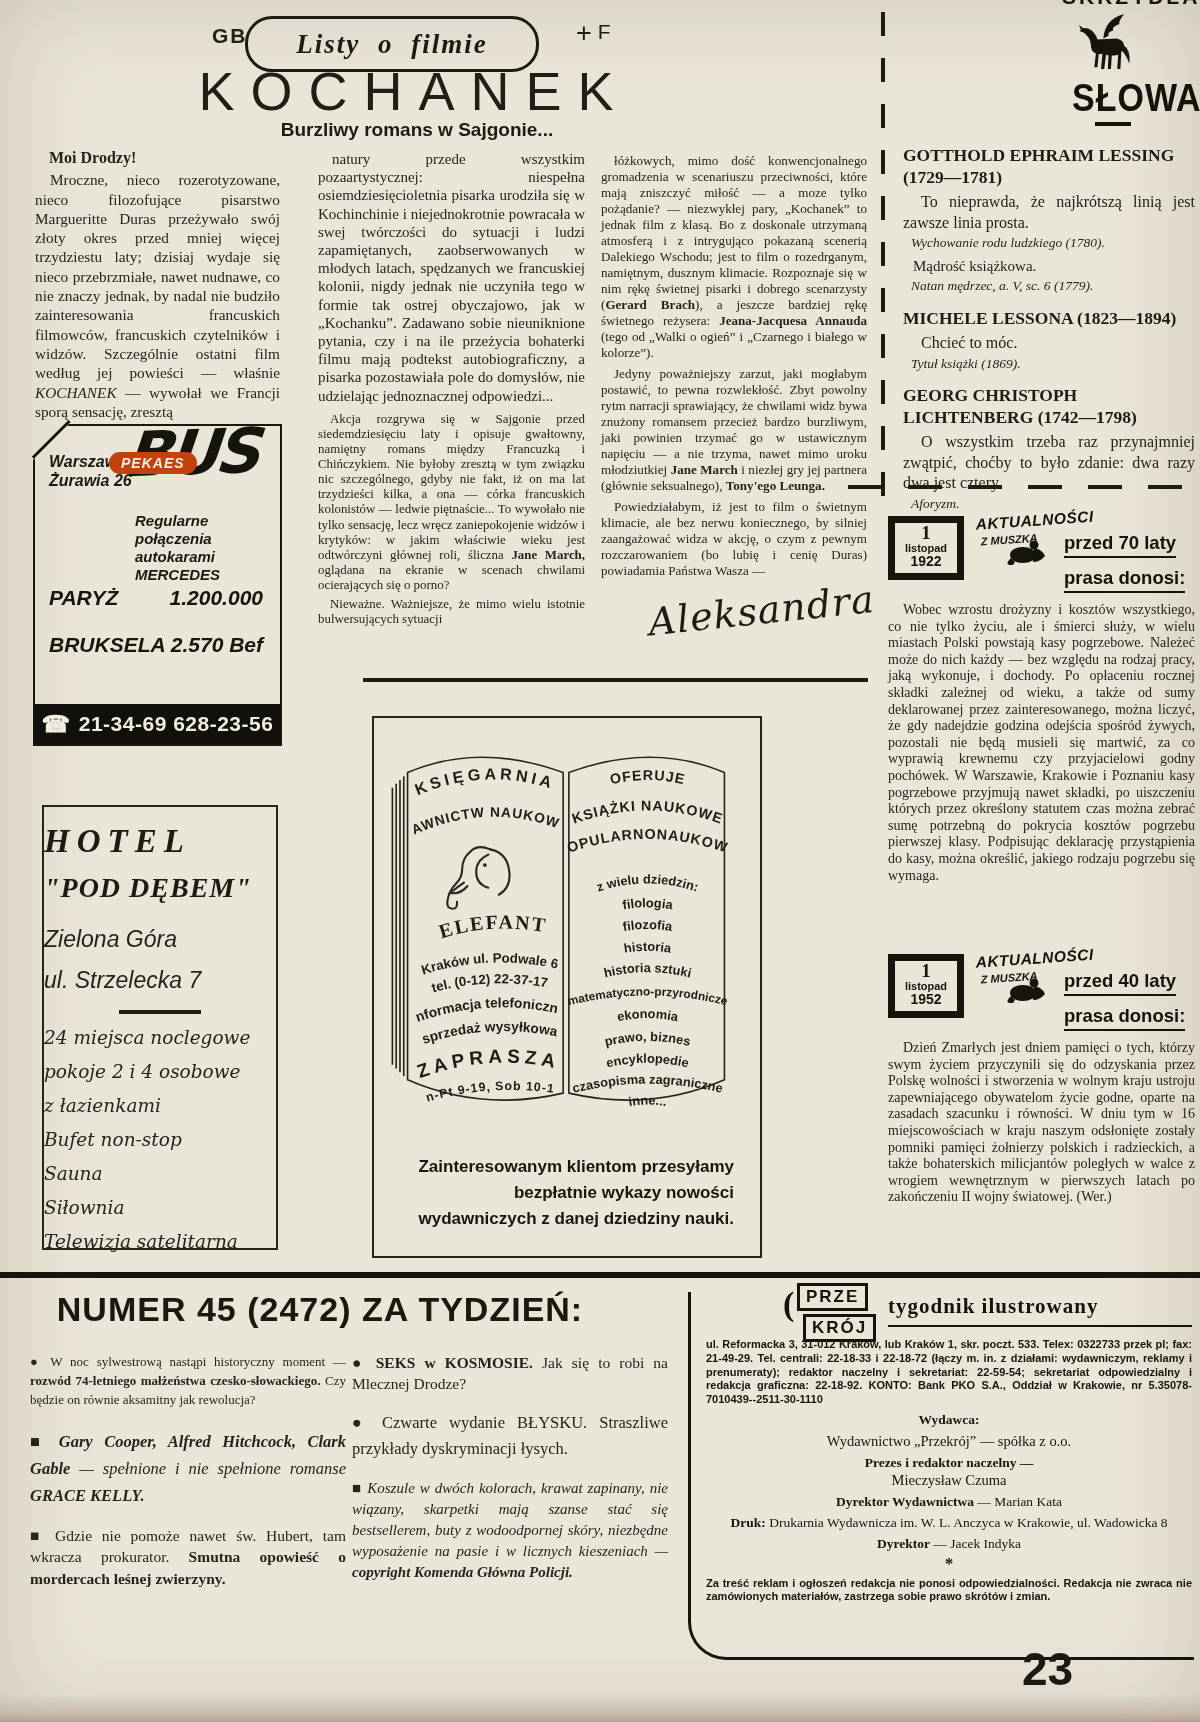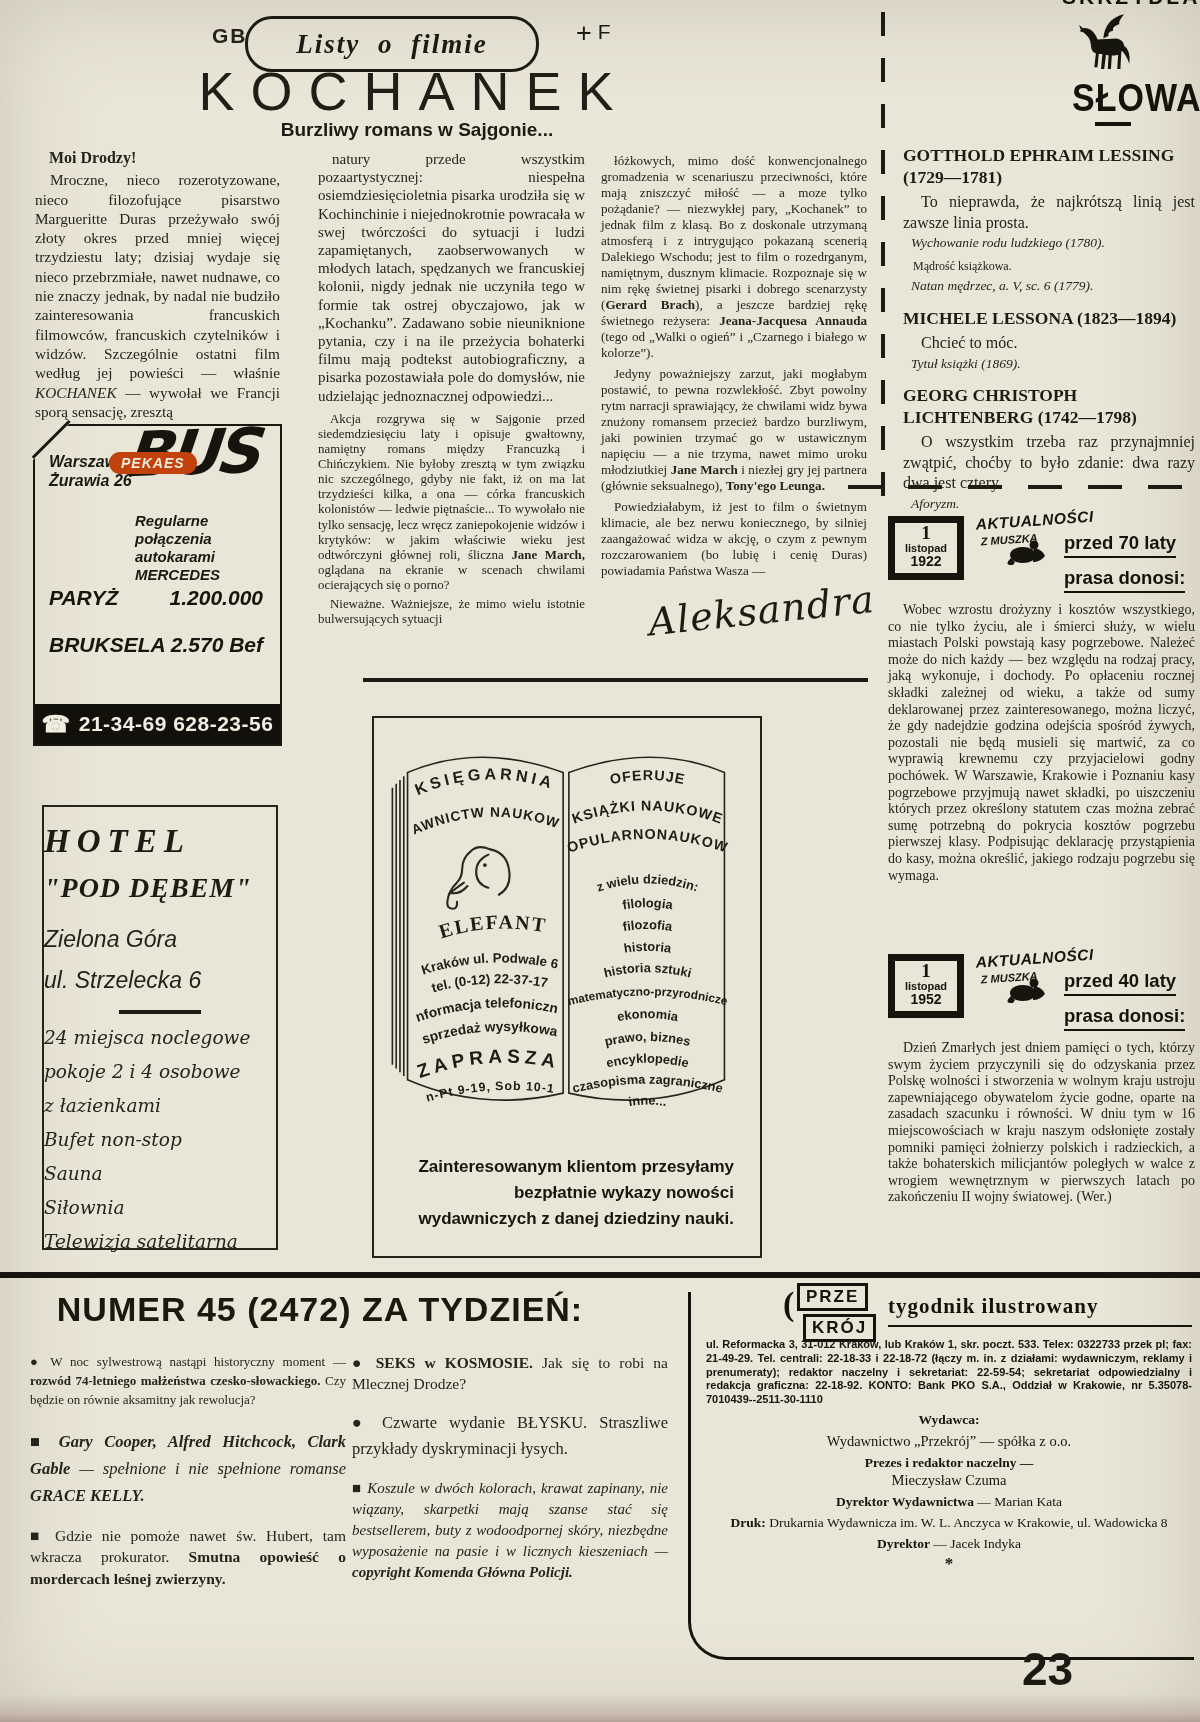--- a/index.html
+++ b/index.html
@@ -217,21 +217,21 @@
       <span class="ph-ico">☎</span>
       <span>21-34-69 628-23-56</span>
     </div>
   </div>
   <div class="abs pk-diag"></div>
 
   <div class="abs hotel">
     <div class="h-name">HOTEL</div>
     <div class="h-name2">"POD DĘBEM"</div>
     <div class="h-city">Zielona Góra</div>
-    <div class="h-street">ul. Strzelecka 6</div>
+    <div class="h-street">ul. Strzelecka 7</div>
     <div class="h-div"></div>
     <div class="h-feat">24 miejsca noclegowe</div>
     <div class="h-feat">pokoje 2 i 4 osobowe</div>
     <div class="h-feat">z łazienkami</div>
     <div class="h-feat">Bufet non-stop</div>
     <div class="h-feat">Sauna</div>
     <div class="h-feat">Siłownia</div>
     <div class="h-feat">Telewizja satelitarna</div>
   </div>
 
@@ -319,21 +319,21 @@
       <path d="M49,37 Q58,43 56,58 Q52,47 47,43 Z"></path>
     </g>
   </svg>
   <div class="abs slowa-title">SŁOWA</div>
   <div class="abs slowa-underline"></div>
   <div class="abs slowa">
     <div>
       <div class="sl-author">GOTTHOLD EPHRAIM LESSING (1729—1781)</div>
       <div class="sl-quote">To nieprawda, że najkrótszą linią jest zawsze linia prosta.</div>
       <div class="sl-src">Wychowanie rodu ludzkiego (1780).</div>
-      <div class="sl-quote" style="font-size:12px;text-indent:10px;">Mądrość książkowa.</div>
+      <div class="sl-quote" style="font-size:15px;text-indent:10px;">Mądrość książkowa.</div>
       <div class="sl-src">Natan mędrzec, a. V, sc. 6 (1779).</div>
     </div>
     <div>
       <div class="sl-author">MICHELE LESSONA (1823—1894)</div>
       <div class="sl-quote">Chcieć to móc.</div>
       <div class="sl-src">Tytuł książki (1869).</div>
     </div>
     <div>
       <div class="sl-author">GEORG CHRISTOPH LICHTENBERG (1742—1798)</div>
       <div class="sl-quote">O wszystkim trzeba raz przynajmniej zwątpić, choćby to było zdanie: dwa razy dwa jest cztery.</div>
@@ -419,17 +419,18 @@
   <div class="abs mast">
     <p class="m-addr">ul. Reformacka 3, 31-012 Kraków, lub Kraków 1, skr. poczt. 533. Telex: 0322733 przek pl; fax: 21-49-29. Tel. centrali: 22-18-33 i 22-18-72 (łączy m. in. z działami: wydawniczym, reklamy i prenumeraty); redaktor naczelny i sekretariat: 22-59-54; sekretariat odpowiedzialny i redakcja graficzna: 22-18-92. KONTO: Bank PKO S.A., Oddział w Krakowie, nr 5.35078-7010439--2511-30-1110</p>
     <div class="m-c m-c1"><span class="b">Wydawca:</span></div>
     <div class="m-c m-c2"><span>Wydawnictwo „Przekrój” — spółka z o.o.</span></div>
     <div class="m-c m-c1"><span class="b">Prezes i redaktor naczelny —</span></div>
     <div class="m-c m-c2" style="margin-top:1px;"><span>Mieczysław Czuma</span></div>
     <div class="m-c m-c1"><span class="b">Dyrektor Wydawnictwa</span><span> — Marian Kata</span></div>
     <div class="m-c m-c1"><span class="b">Druk:</span><span> Drukarnia Wydawnicza im. W. L. Anczyca w Krakowie, ul. Wadowicka 8</span></div>
     <div class="m-c m-c1"><span class="b">Dyrektor</span><span> — Jacek Indyka</span></div>
     <div class="m-star">*</div>
+    <p class="m-disc">Za treść reklam i ogłoszeń redakcja nie ponosi odpowiedzialności. Redakcja nie zwraca nie zamówionych materiałów, zastrzega sobie prawo skrótów i zmian.</p>
   </div>
 
   <div class="abs pagenum">23</div>
   <div class="abs bottom-strip"></div>
 </div>
 
 </body></html>

